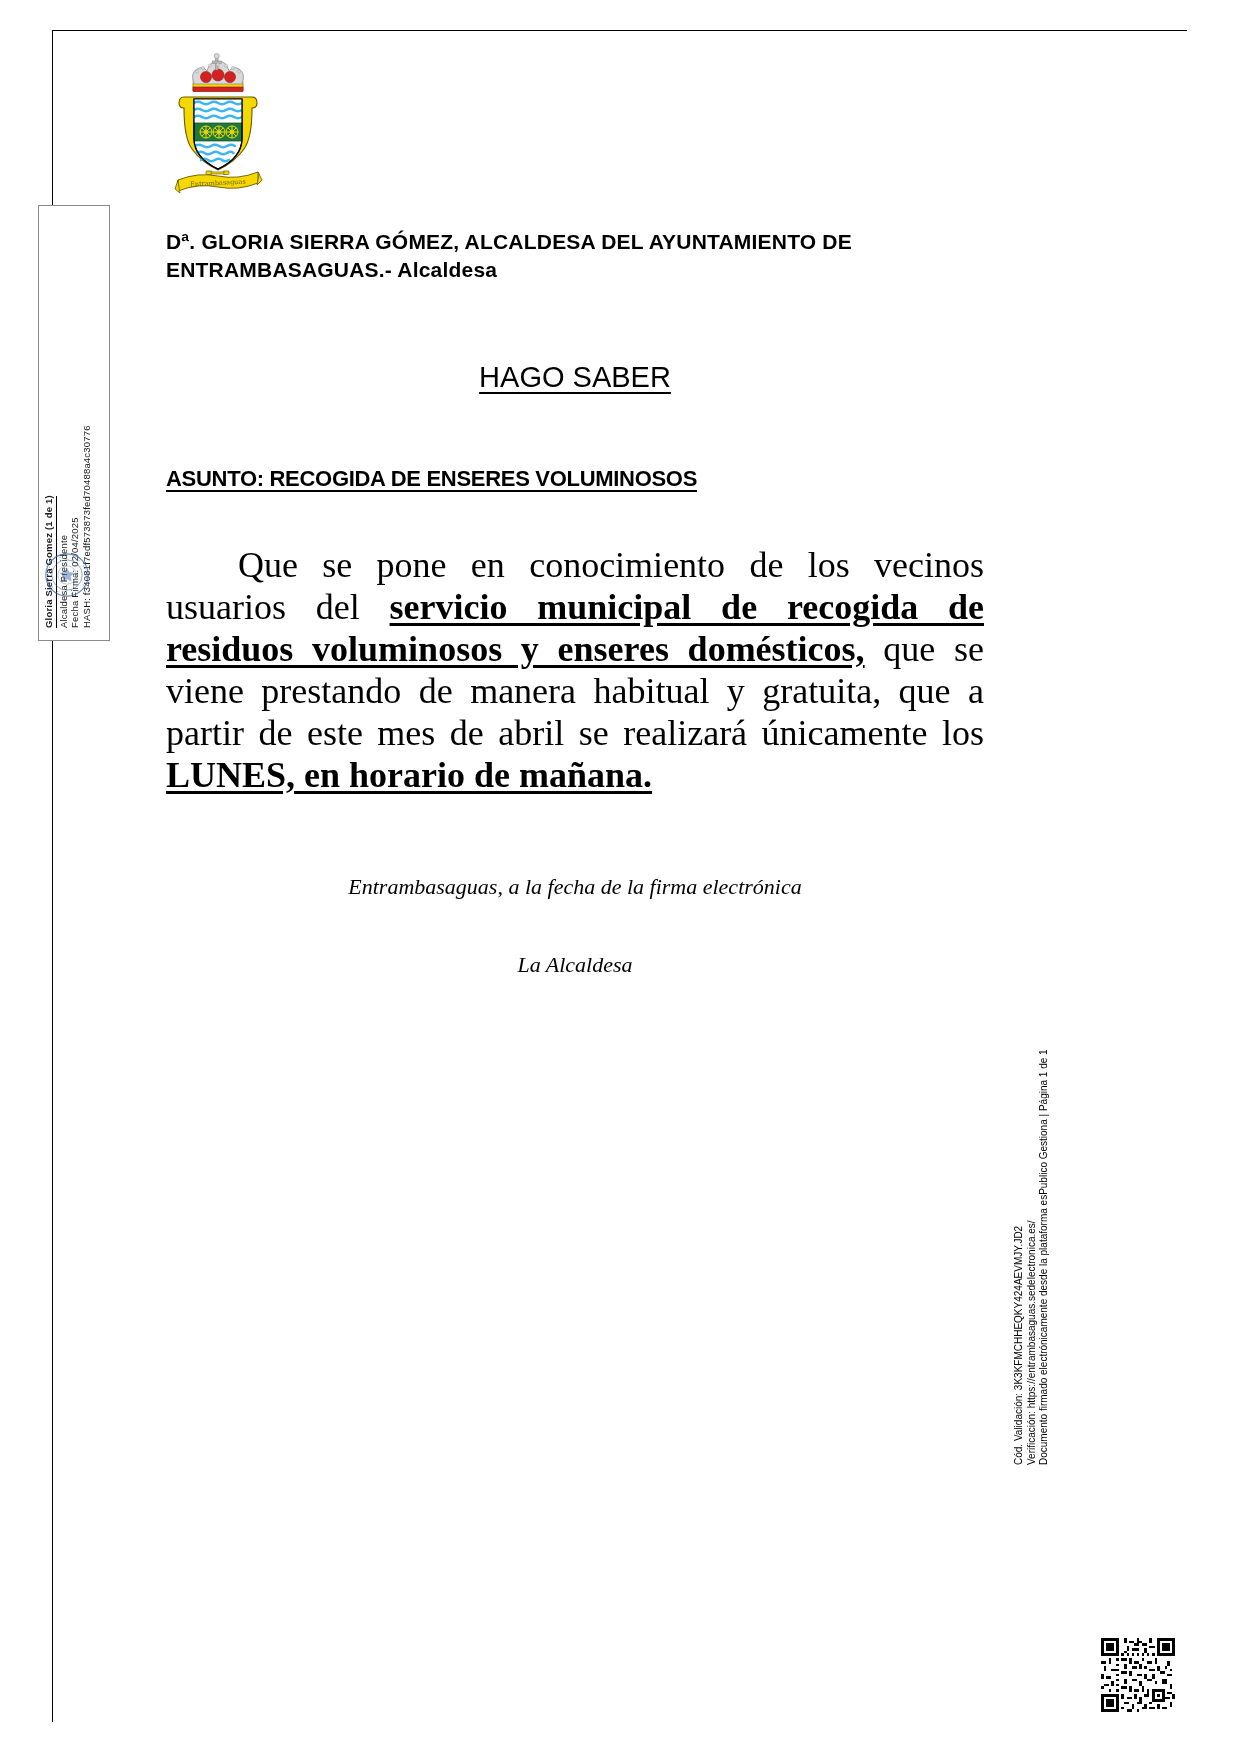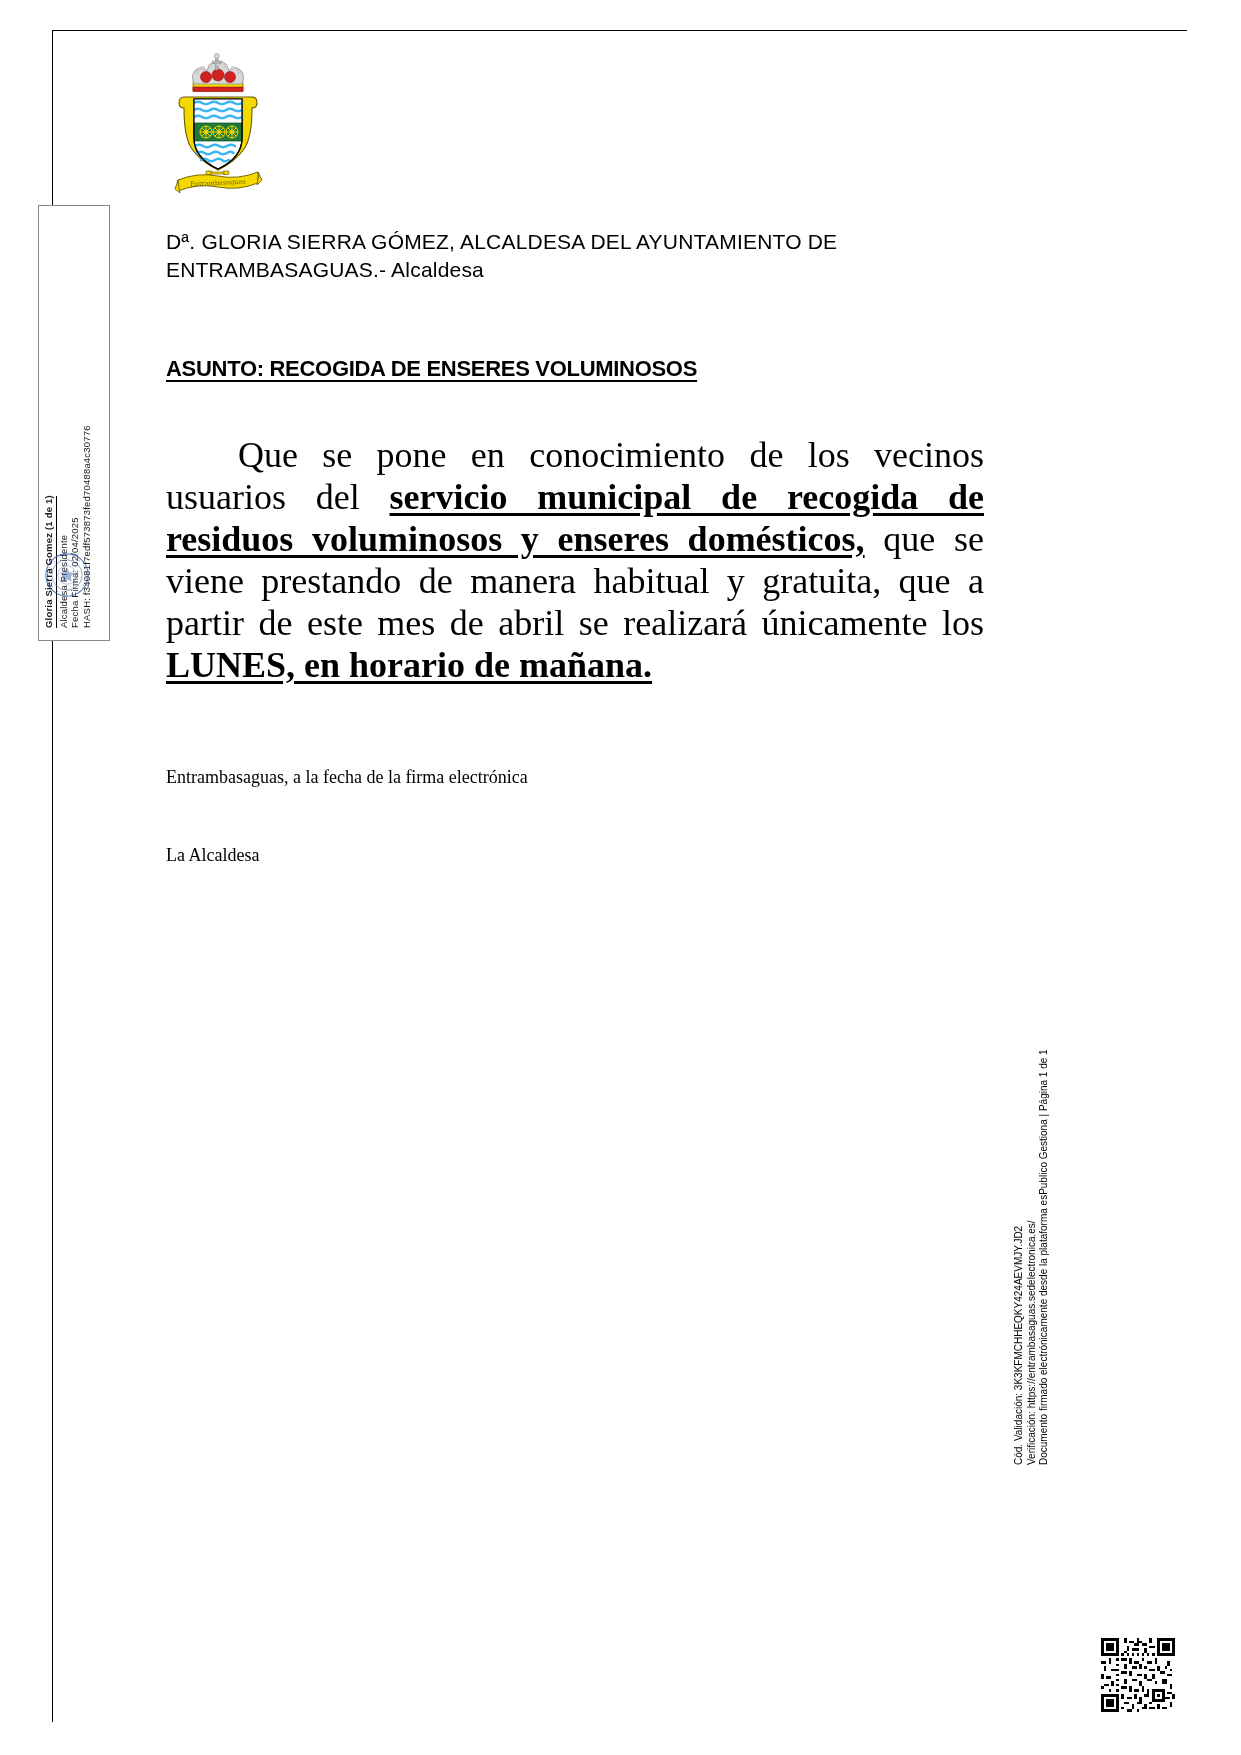--- a/index.html
+++ b/index.html
@@ -145,21 +145,21 @@
 
   
   .content {
     position: absolute;
     left: 166px;
     top: 228px;
     width: 818px;
   }
   .addressee {
     font-family: "Liberation Sans", sans-serif;
-    font-weight: normal;
+    font-weight: bold;
     font-size: 21px;
     line-height: 28px;
     letter-spacing: 0.2px;
   }
   .hago-saber {
     text-align: center;
     margin-top: 76px;
     font-family: "Liberation Sans", sans-serif;
     font-size: 29px;
     line-height: 34px;
@@ -192,24 +192,25 @@
   .body-par.p1 { margin-top: 52px; }
   .body-par.p2 { margin-top: 42px; }
   .body-par b {
     font-weight: bold;
     text-decoration: underline;
     text-underline-offset: 4px;
   }
 
   .closing {
     margin-top: 76px;
-    text-align: left;
+    text-align: center;
     font-family: "Liberation Serif", serif;
-    font-size: 18px;
+    font-size: 22px;
     line-height: 30px;
+    font-style: italic;
   }
   .closing .la-alcaldesa {
     margin-top: 48px;
   }
 </style>
 </head>
 <body>
 
 <div class="page">
 
@@ -328,20 +329,23 @@
   </svg>
 
 
   <div class="content">
 
     <div class="addressee">
       <div>Dª. GLORIA SIERRA GÓMEZ, ALCALDESA DEL AYUNTAMIENTO DE</div>
       <div>ENTRAMBASAGUAS.- Alcaldesa</div>
     </div>
 
+    <div class="hago-saber">
+      <span>HAGO SABER</span>
+    </div>
 
     <div class="asunto">
       <span>ASUNTO: RECOGIDA DE ENSERES VOLUMINOSOS</span>
     </div>
 
     <p class="body-par p1"><span>Que se pone en conocimiento de los vecinos usuarios del </span><b>servicio municipal de recogida de residuos voluminosos y enseres domésticos,</b><span> que se viene prestando de manera habitual y gratuita, que a partir de este mes de abril se realizará únicamente los </span><b>LUNES, en horario de mañana.</b></p>
 
 
     <div class="closing">
       <div>Entrambasaguas, a la fecha de la firma electrónica</div>

